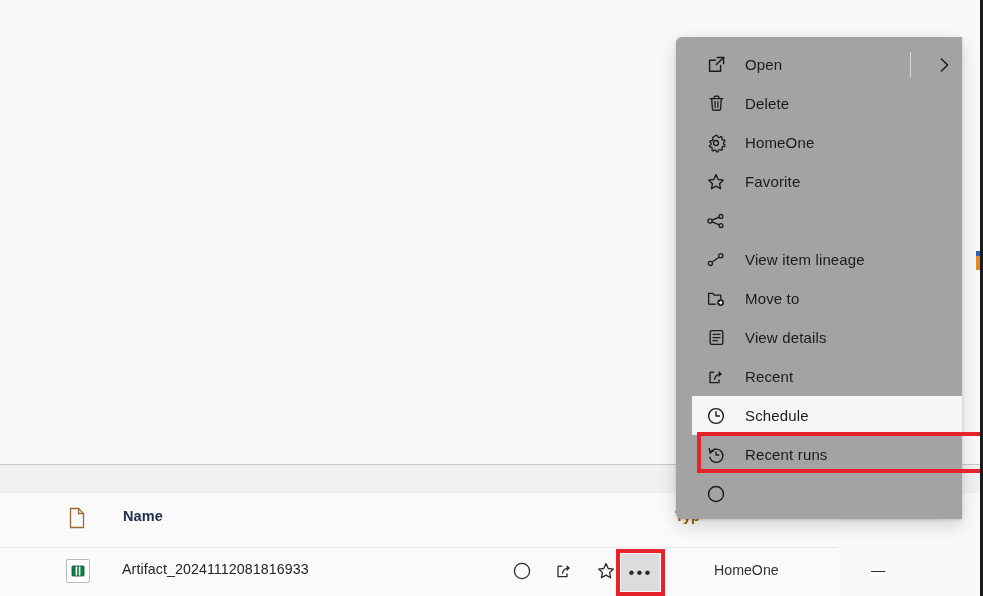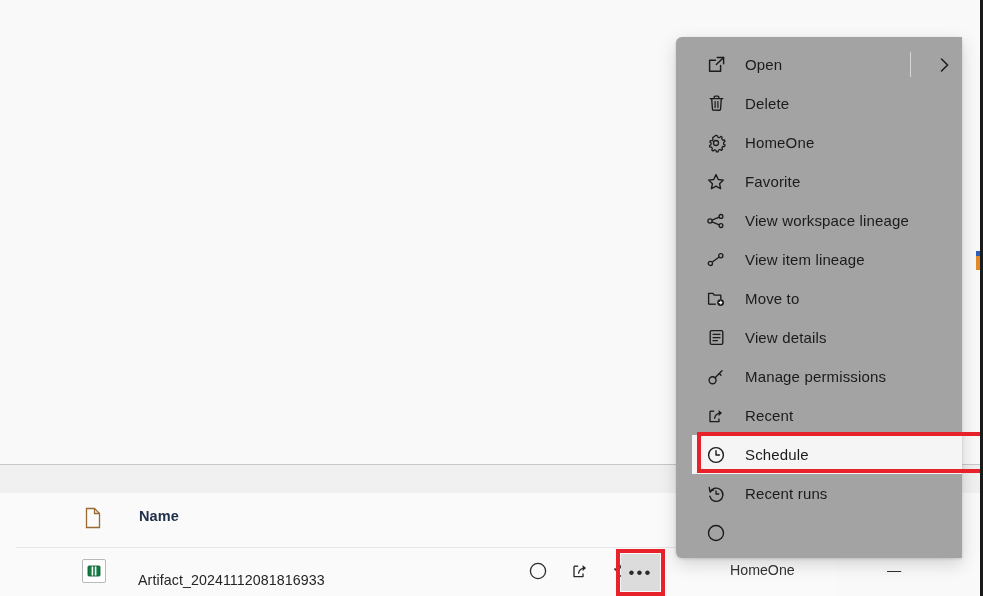--- a/index.html
+++ b/index.html
@@ -36,21 +36,20 @@
     background: #f0f0f0;
     border-top: 1px solid #c8c8c8;
   }
 
   
   .table-area {
     position: absolute;
     left: 0; top: 493px;
     width: 837px; height: 103px;
     background: #fafafa;
-    padding-left: 16px;
   }
 
   .table-header {
     position: relative;
     height: 55px;
     border-bottom: 1px solid #e6e6e6;
   }
 
   .th-fileicon {
     position: absolute;
@@ -93,21 +92,20 @@
     justify-content: center;
   }
 
   .row-name {
     position: absolute;
     left: 122px; top: 13px;
     font-size: 14.2px;
     color: #252525;
     letter-spacing: .1px;
     white-space: nowrap;
-    margin-top: 11px;
   }
 
   .row-actions {
     position: absolute;
     left: 506px; top: 6px;
     display: flex;
     align-items: center;
     gap: 10px;
   }
   .act-btn {
@@ -377,21 +375,20 @@
     <div class="mi">
       <span class="mi-icon">
         <svg width="20" height="20" viewBox="0 0 20 20">
           <circle cx="4" cy="10" r="2.1" fill="none" stroke="#1b1b1b" stroke-width="1.3"></circle>
           <circle cx="15" cy="5.4" r="1.9" fill="none" stroke="#1b1b1b" stroke-width="1.3"></circle>
           <circle cx="15" cy="14.6" r="1.9" fill="none" stroke="#1b1b1b" stroke-width="1.3"></circle>
           <path d="M6 9.1 L13.2 6.1" fill="none" stroke="#1b1b1b" stroke-width="1.25"></path>
           <path d="M6 10.9 L13.2 13.9" fill="none" stroke="#1b1b1b" stroke-width="1.25"></path>
         </svg>
       </span>
-      <span class="mi-label">View workspace lineage</span>
     </div>
 
     <div class="mi">
       <span class="mi-icon">
         <svg width="20" height="20" viewBox="0 0 20 20">
           <circle cx="4.4" cy="13.4" r="2.1" fill="none" stroke="#1b1b1b" stroke-width="1.3"></circle>
           <circle cx="14.8" cy="5.8" r="2.1" fill="none" stroke="#1b1b1b" stroke-width="1.3"></circle>
           <path d="M6.3 12 L12.9 7.2" fill="none" stroke="#1b1b1b" stroke-width="1.3"></path>
         </svg>
       </span>
@@ -415,30 +412,20 @@
         <svg width="19" height="19" viewBox="0 0 19 19">
           <rect x="3.2" y="2.6" width="12.6" height="13.8" rx="1.4" fill="none" stroke="#1b1b1b" stroke-width="1.35"></rect>
           <path d="M6 6.3 h7" fill="none" stroke="#1b1b1b" stroke-width="1.25" stroke-linecap="round"></path>
           <path d="M6 9.5 h7" fill="none" stroke="#1b1b1b" stroke-width="1.25" stroke-linecap="round"></path>
           <path d="M6 12.7 h4.4" fill="none" stroke="#1b1b1b" stroke-width="1.25" stroke-linecap="round"></path>
         </svg>
       </span>
       <span class="mi-label">View details</span>
     </div>
 
-    <div class="mi">
-      <span class="mi-icon">
-        <svg width="20" height="20" viewBox="0 0 20 20">
-          <circle cx="6.6" cy="13.2" r="3.5" fill="none" stroke="#1b1b1b" stroke-width="1.35"></circle>
-          <path d="M9.1 10.7 L16 3.8" fill="none" stroke="#1b1b1b" stroke-width="1.35" stroke-linecap="round"></path>
-          <path d="M13.3 6.5 l1.7 1.7" fill="none" stroke="#1b1b1b" stroke-width="1.3" stroke-linecap="round"></path>
-        </svg>
-      </span>
-      <span class="mi-label">Manage permissions</span>
-    </div>
 
     <div class="mi">
       <span class="mi-icon">
         <svg width="20" height="20" viewBox="0 0 20 20">
           <path d="M4 5.2 v10.4 h9 v-3" fill="none" stroke="#1b1b1b" stroke-width="1.35" stroke-linejoin="round"></path>
           <path d="M4 5.2 h4.2" fill="none" stroke="#1b1b1b" stroke-width="1.35"></path>
           <path d="M8.6 12.2 c.6-3.6 3.2-5 6.2-5.1" fill="none" stroke="#1b1b1b" stroke-width="1.35" stroke-linecap="round"></path>
           <path d="M12.6 4 l3.3 3.1 -3.3 3.1 z" fill="#1b1b1b"></path>
         </svg>
       </span>

